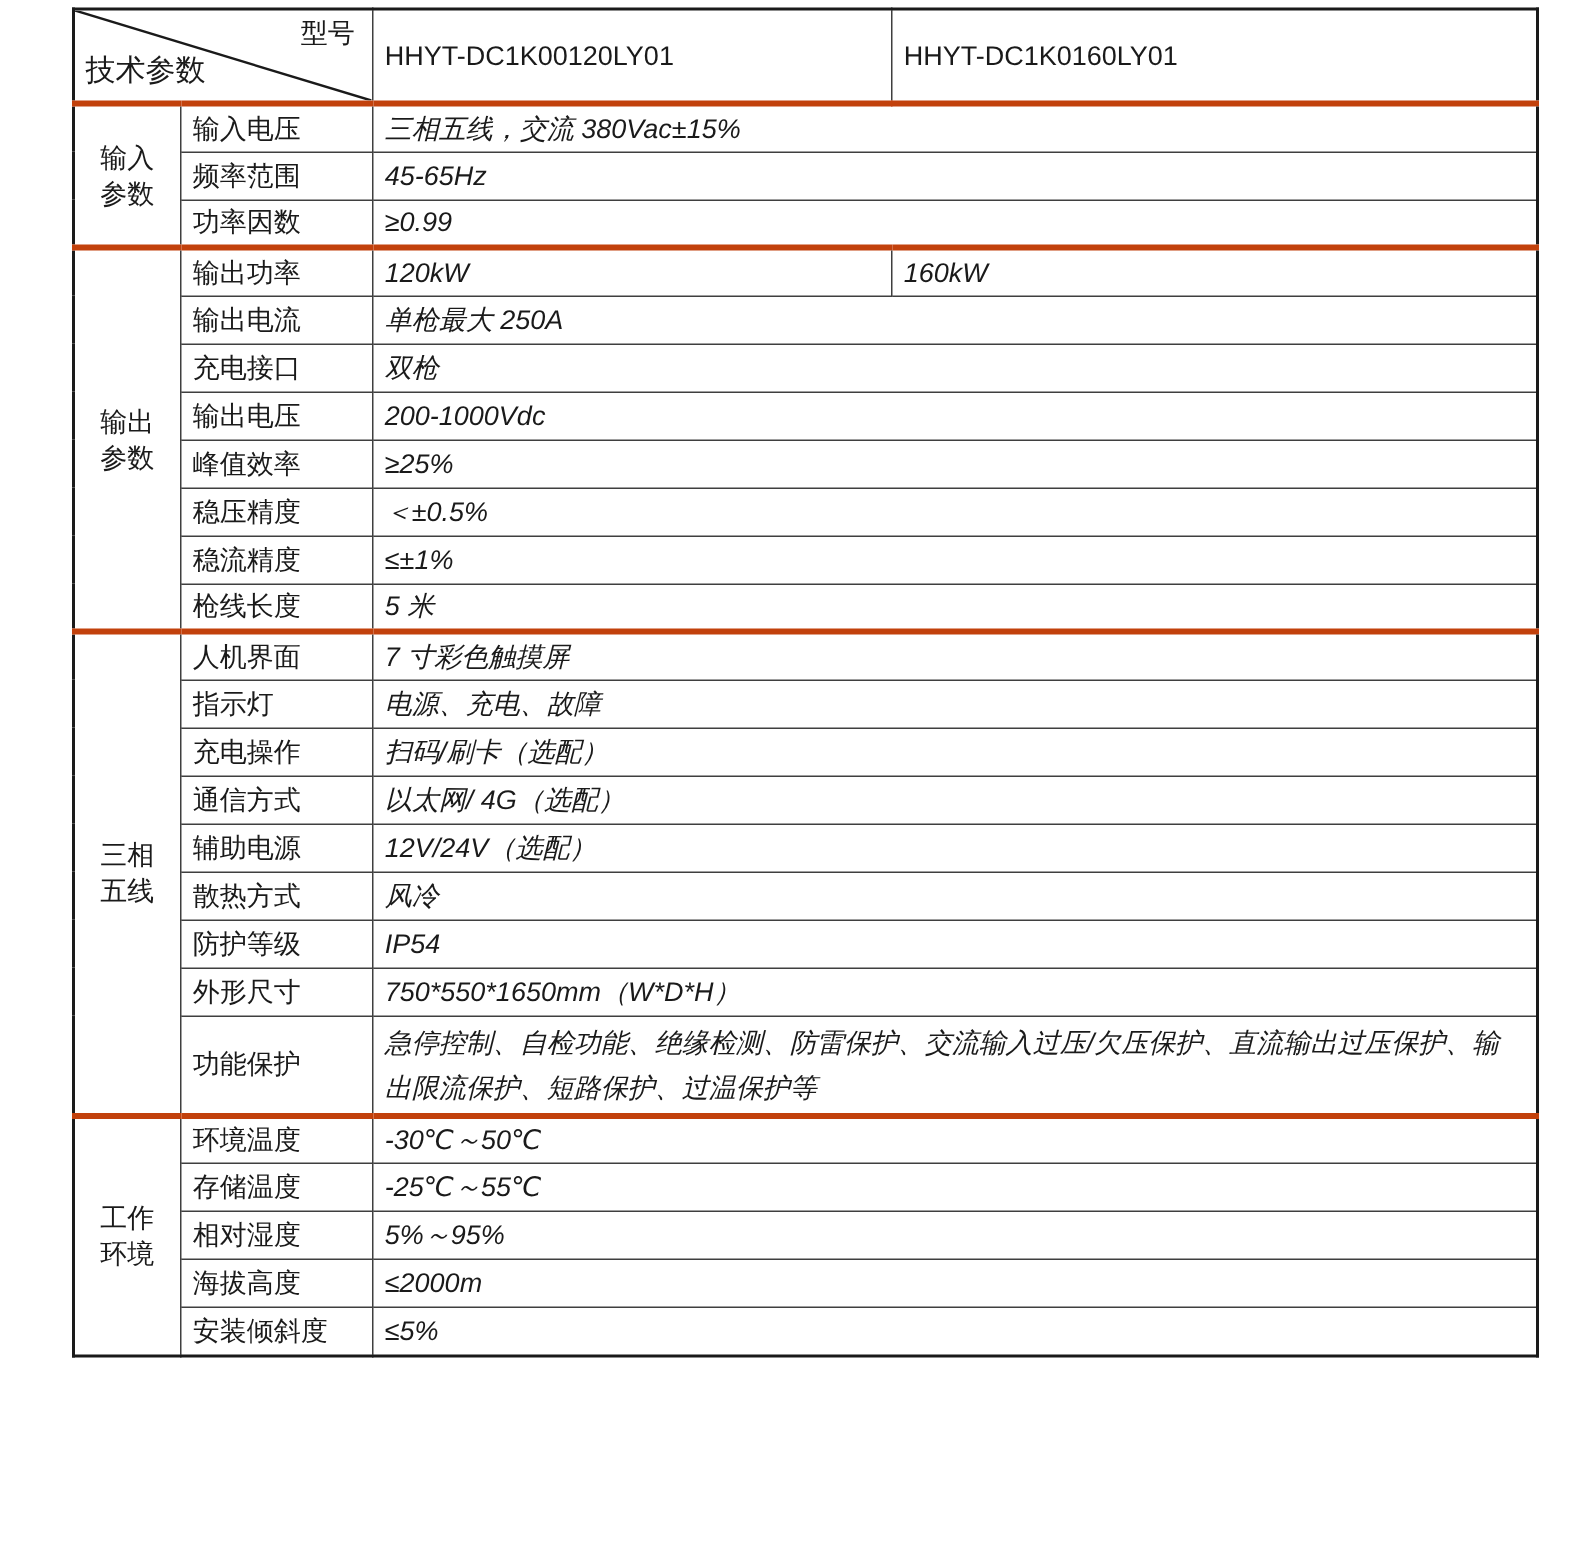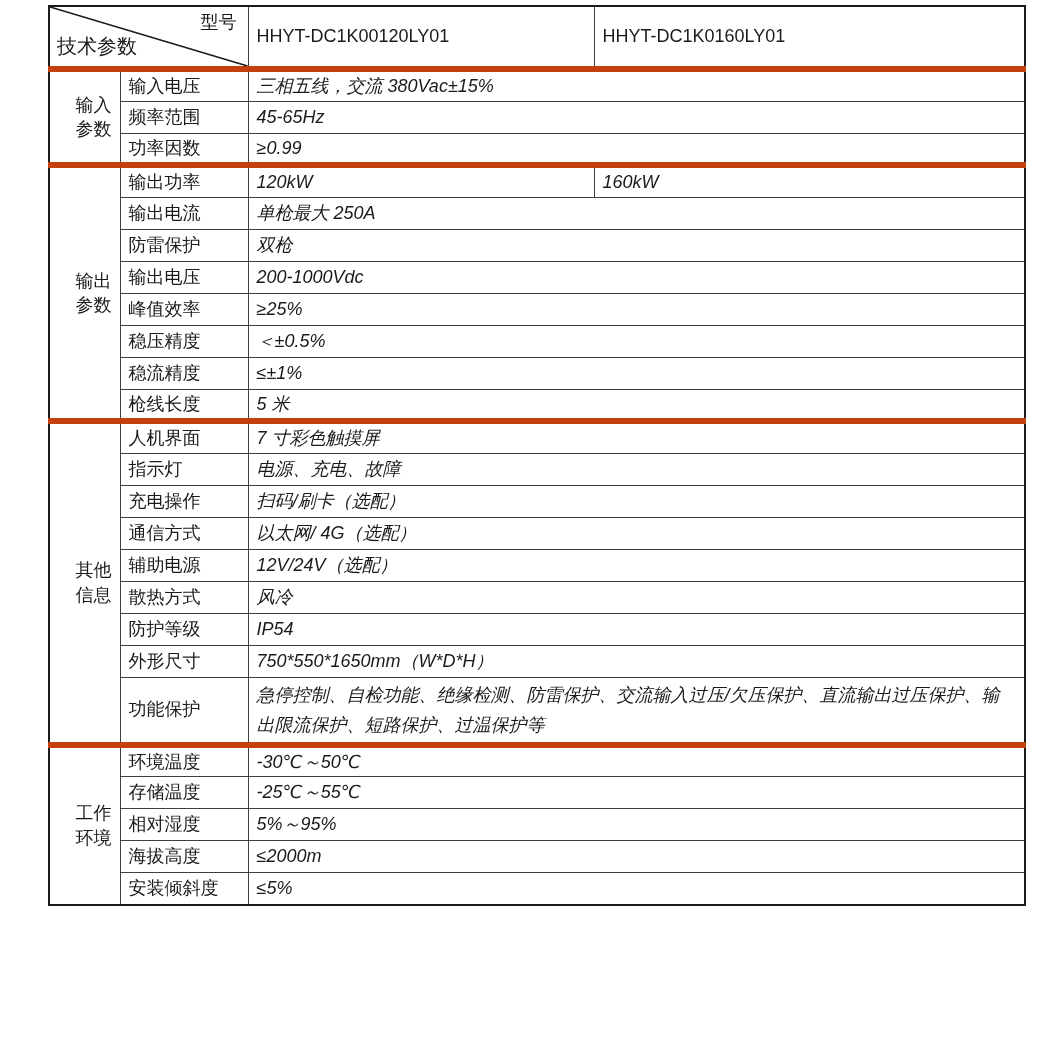--- a/index.html
+++ b/index.html
@@ -27,21 +27,21 @@
     border: 1px solid #3f3f3f;
     font-size: 18px;
     padding: 0 8px;
     overflow: hidden;
     vertical-align: middle;
     line-height: 1.35;
   }
   tr.header-row { height: 63px; }
   tr.spec-row { height: 32px; }
   tr.tall-row { height: 64px; }
-  tr.section-start td { border-top: 6px solid #c2410c; }
+  tr.section-start td { border-top: 4px solid #c2410c; }
   tr.header-row td { border-bottom: 2px solid #1a1a1a; }
 
   td.corner-cell {
     position: relative;
     padding: 0;
   }
   td.corner-cell svg {
     position: absolute;
     inset: 0;
     width: 100%;
@@ -55,21 +55,21 @@
     font-size: 18px;
   }
   .corner-bottom {
     position: absolute;
     bottom: 6px;
     left: 7px;
     font-size: 20px;
   }
   td.model-cell { padding-left: 10px; margin-left: 38px; }
   td.group-cell {
-    text-align: right;
+    text-align: center;
     vertical-align: middle;
     padding: 0 13px;
     line-height: 1.55;
   }
   td.label-cell { padding-left: 7px; }
   td.value-cell { padding-left: 9px; font-style: italic; }
   tr.tall-row td.value-cell {
     line-height: 30px;
     padding-top: 2px;
     padding-bottom: 2px;
@@ -119,21 +119,21 @@
       <td rowspan="8" class="group-cell">输出参数</td>
       <td class="label-cell">输出功率</td>
       <td class="value-cell">120kW</td>
       <td class="value-cell">160kW</td>
     </tr>
     <tr class="spec-row">
       <td class="label-cell">输出电流</td>
       <td colspan="2" class="value-cell">单枪最大 250A</td>
     </tr>
     <tr class="spec-row">
-      <td class="label-cell">防雷保护</td>
+      <td class="label-cell">充电接口</td>
       <td colspan="2" class="value-cell">双枪</td>
     </tr>
     <tr class="spec-row">
       <td class="label-cell">输出电压</td>
       <td colspan="2" class="value-cell">200-1000Vdc</td>
     </tr>
     <tr class="spec-row">
       <td class="label-cell">峰值效率</td>
       <td colspan="2" class="value-cell">≥25%</td>
     </tr>
@@ -144,21 +144,21 @@
     <tr class="spec-row">
       <td class="label-cell">稳流精度</td>
       <td colspan="2" class="value-cell">≤±1%</td>
     </tr>
     <tr class="spec-row">
       <td class="label-cell">枪线长度</td>
       <td colspan="2" class="value-cell">5 米</td>
     </tr>
 
     <tr class="spec-row section-start">
-      <td rowspan="9" class="group-cell">其他信息</td>
+      <td rowspan="9" class="group-cell">三相五线</td>
       <td class="label-cell">人机界面</td>
       <td colspan="2" class="value-cell">7 寸彩色触摸屏</td>
     </tr>
     <tr class="spec-row">
       <td class="label-cell">指示灯</td>
       <td colspan="2" class="value-cell">电源、充电、故障</td>
     </tr>
     <tr class="spec-row">
       <td class="label-cell">充电操作</td>
       <td colspan="2" class="value-cell">扫码/刷卡（选配）</td>

